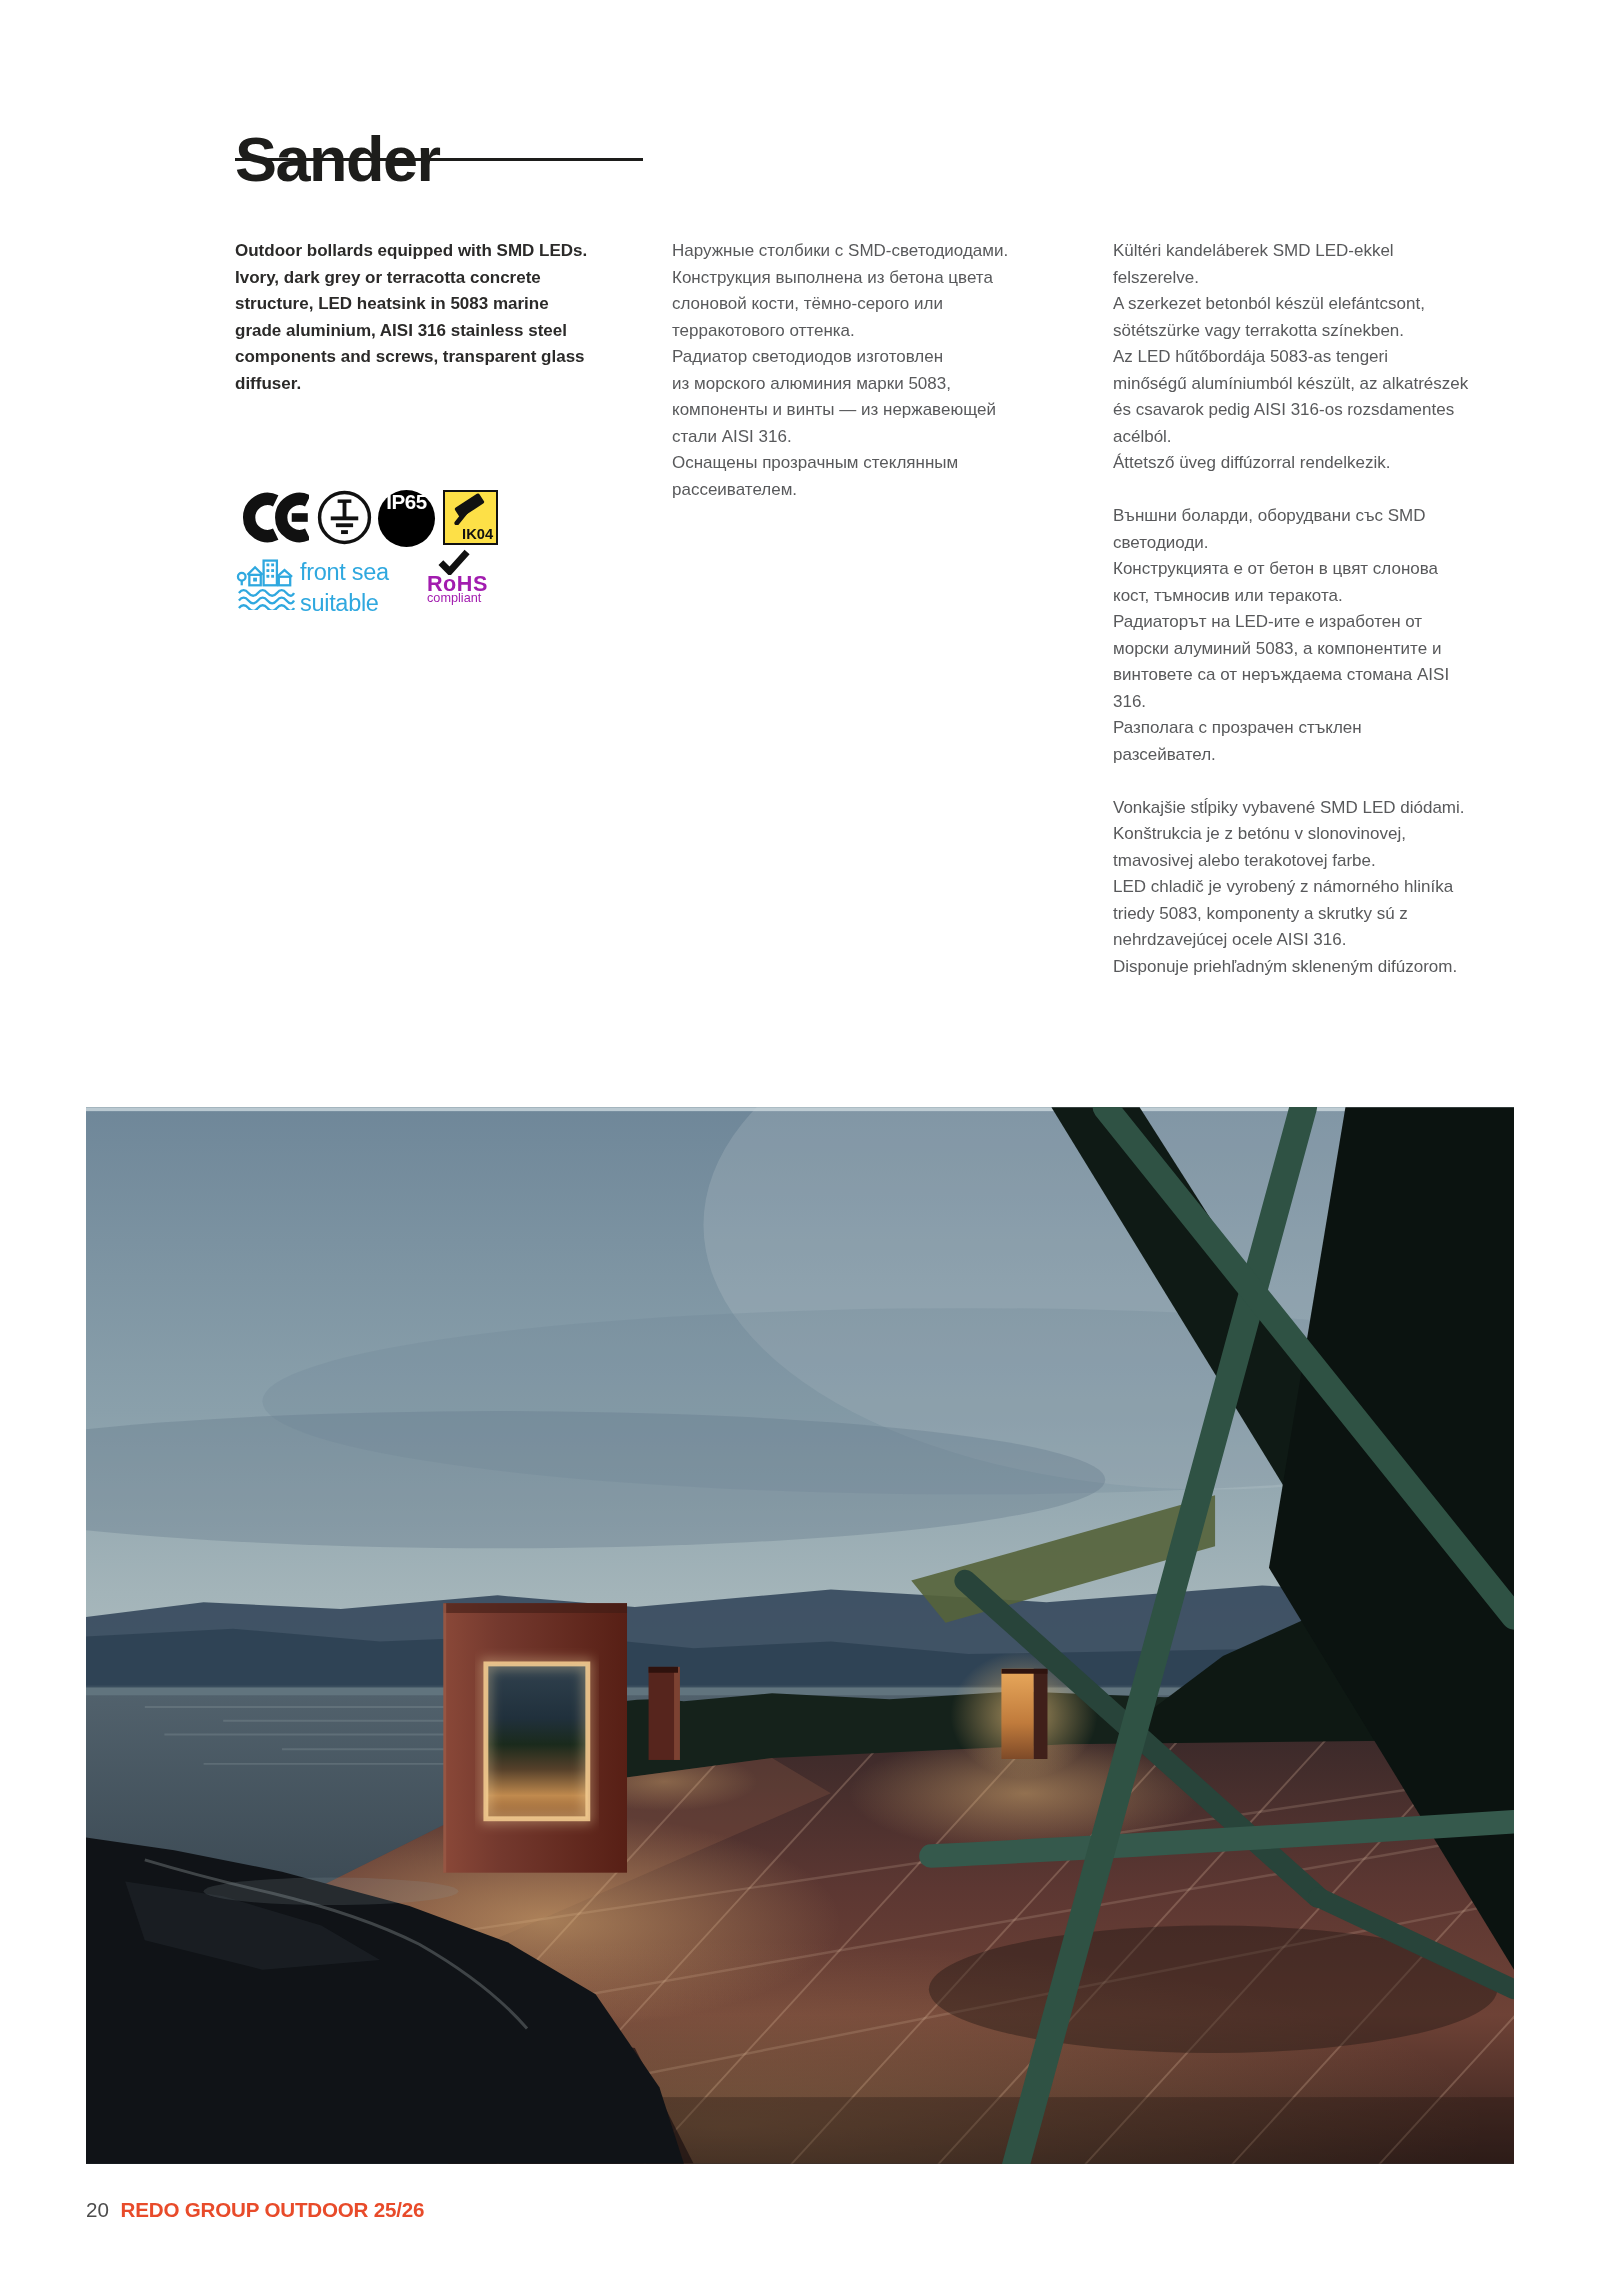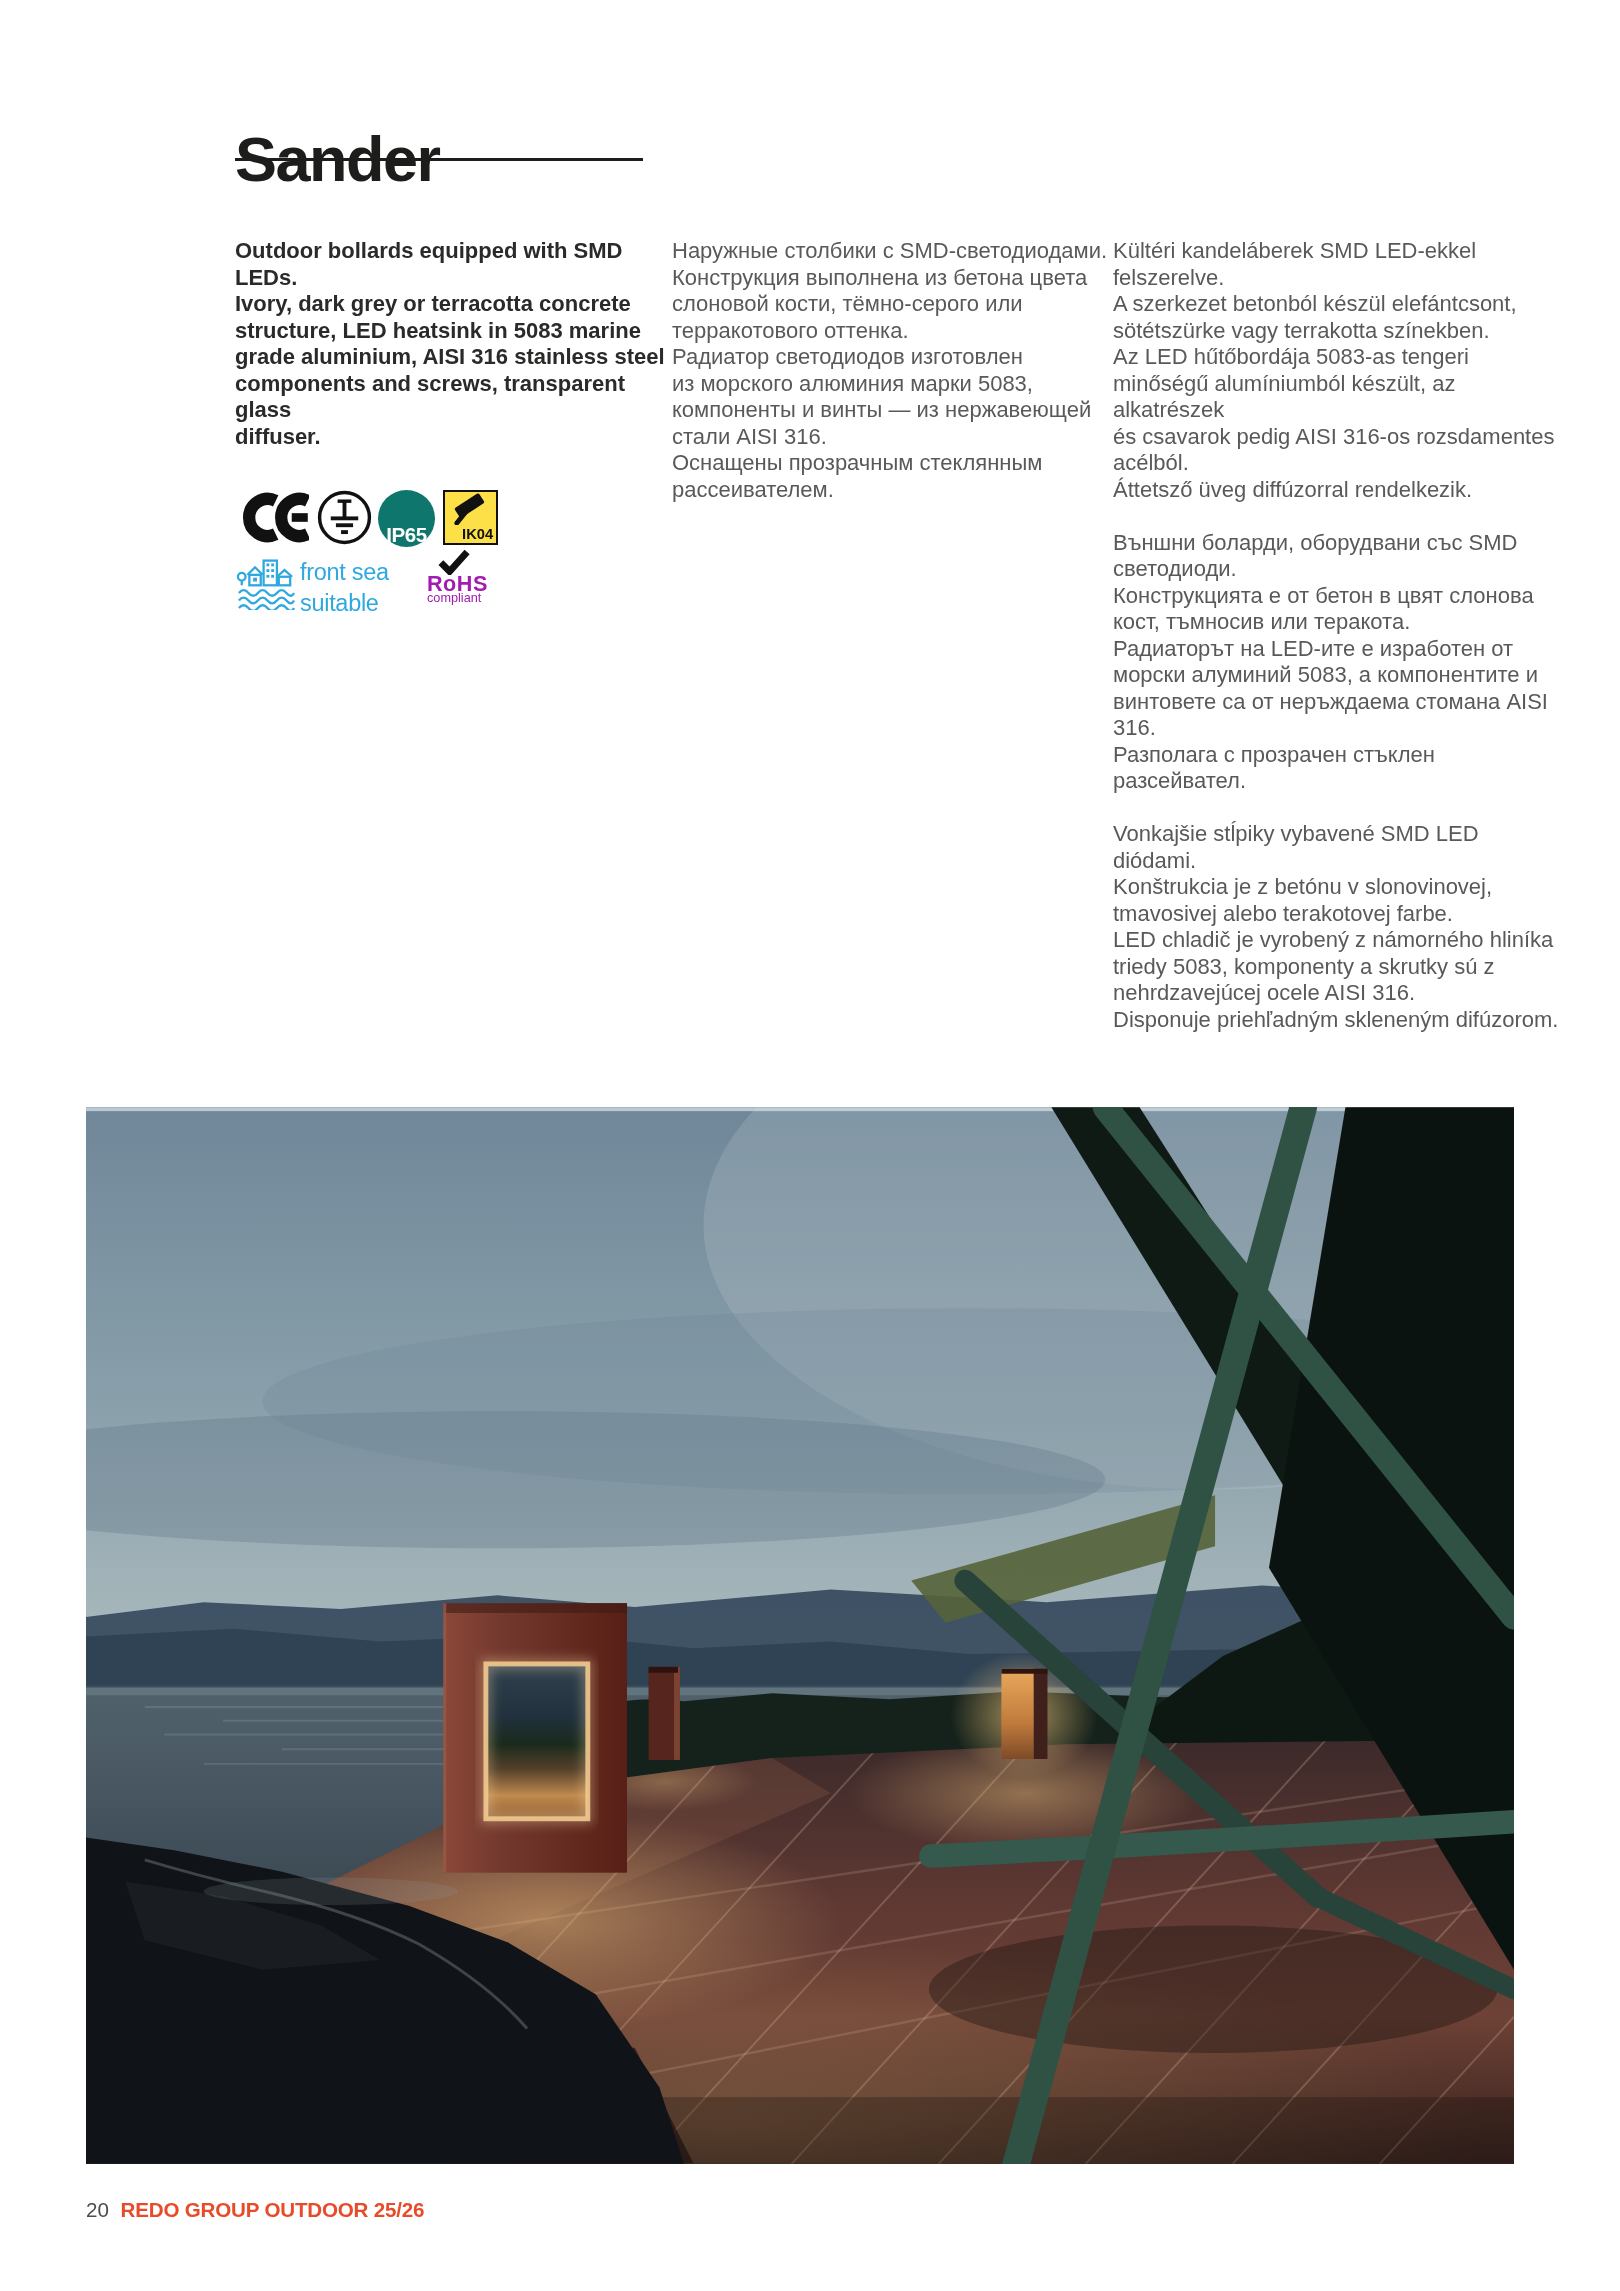--- a/index.html
+++ b/index.html
@@ -6,33 +6,33 @@
   .page{
     position:relative;width:1620px;height:2292px;background:#ffffff;
     font-family:"Liberation Sans",sans-serif;overflow:hidden;margin:0 auto;
   }
   .page-title{
     position:absolute;left:235px;top:86px;font-size:63px;font-weight:700;
     letter-spacing:-1.5px;color:#1d1d1b;line-height:1;
   }
   .title-rule{position:absolute;left:235px;top:158px;width:408px;height:2.9px;background:#1d1d1b;}
 
-  .col{position:absolute;top:238px;font-size:22px;line-height:26.5px;}
+  .col{position:absolute;top:238px;font-size:17px;line-height:26.5px;}
   .col .para{margin:0 0 26.5px 0;white-space:pre-line;}
   .col-en{left:235px;width:436px;color:#2b2a29;font-weight:600;}
   .col-mid{left:672px;width:446px;color:#58595b;font-weight:400;}
   .col-right{left:1113px;width:451px;color:#58595b;font-weight:400;}
 
   
   .certs{position:absolute;left:235px;top:488px;width:412px;height:127px;}
   .cert{position:absolute;}
   .ce-icon{left:0;top:3.9px;}
   .ground-icon{left:82px;top:2px;}
-  .ip-badge{left:143px;top:2px;width:57px;height:57px;border-radius:50%;background:#0f766e;
-    display:flex;align-items:flex-end;justify-content:center;}
+  .ip-badge{left:143px;top:2px;width:57px;height:57px;border-radius:50%;background:#000000;
+    display:flex;align-items:flex-start;justify-content:center;}
   .ip-badge span{color:#ffffff;font-weight:700;font-size:20.6px;letter-spacing:-0.5px;}
   .ik-badge{left:208px;top:2px;width:55px;height:55px;border:2.9px solid #111;background:#fde047;box-sizing:border-box;}
   .ik-badge .ik-label{position:absolute;right:2.9px;bottom:1px;font-size:14.7px;color:#111;font-weight:600;letter-spacing:0;}
   .frontsea-icon{left:0;top:65px;}
   .frontsea-label{position:absolute;left:65px;top:69px;font-size:23.5px;line-height:31px;color:#2fa8df;
     white-space:pre-line;font-weight:400;letter-spacing:-0.3px;}
   .rohs{position:absolute;left:192px;top:61px;width:88px;text-align:left;color:#a21caf;}
   .rohs .rohs-check{display:block;margin-left:9.8px;}
   .rohs .rohs-name{display:block;font-size:21.6px;font-weight:700;letter-spacing:0.5px;line-height:17.6px;}
   .rohs .rohs-note{display:block;font-size:12.7px;font-weight:400;line-height:13.7px;}

